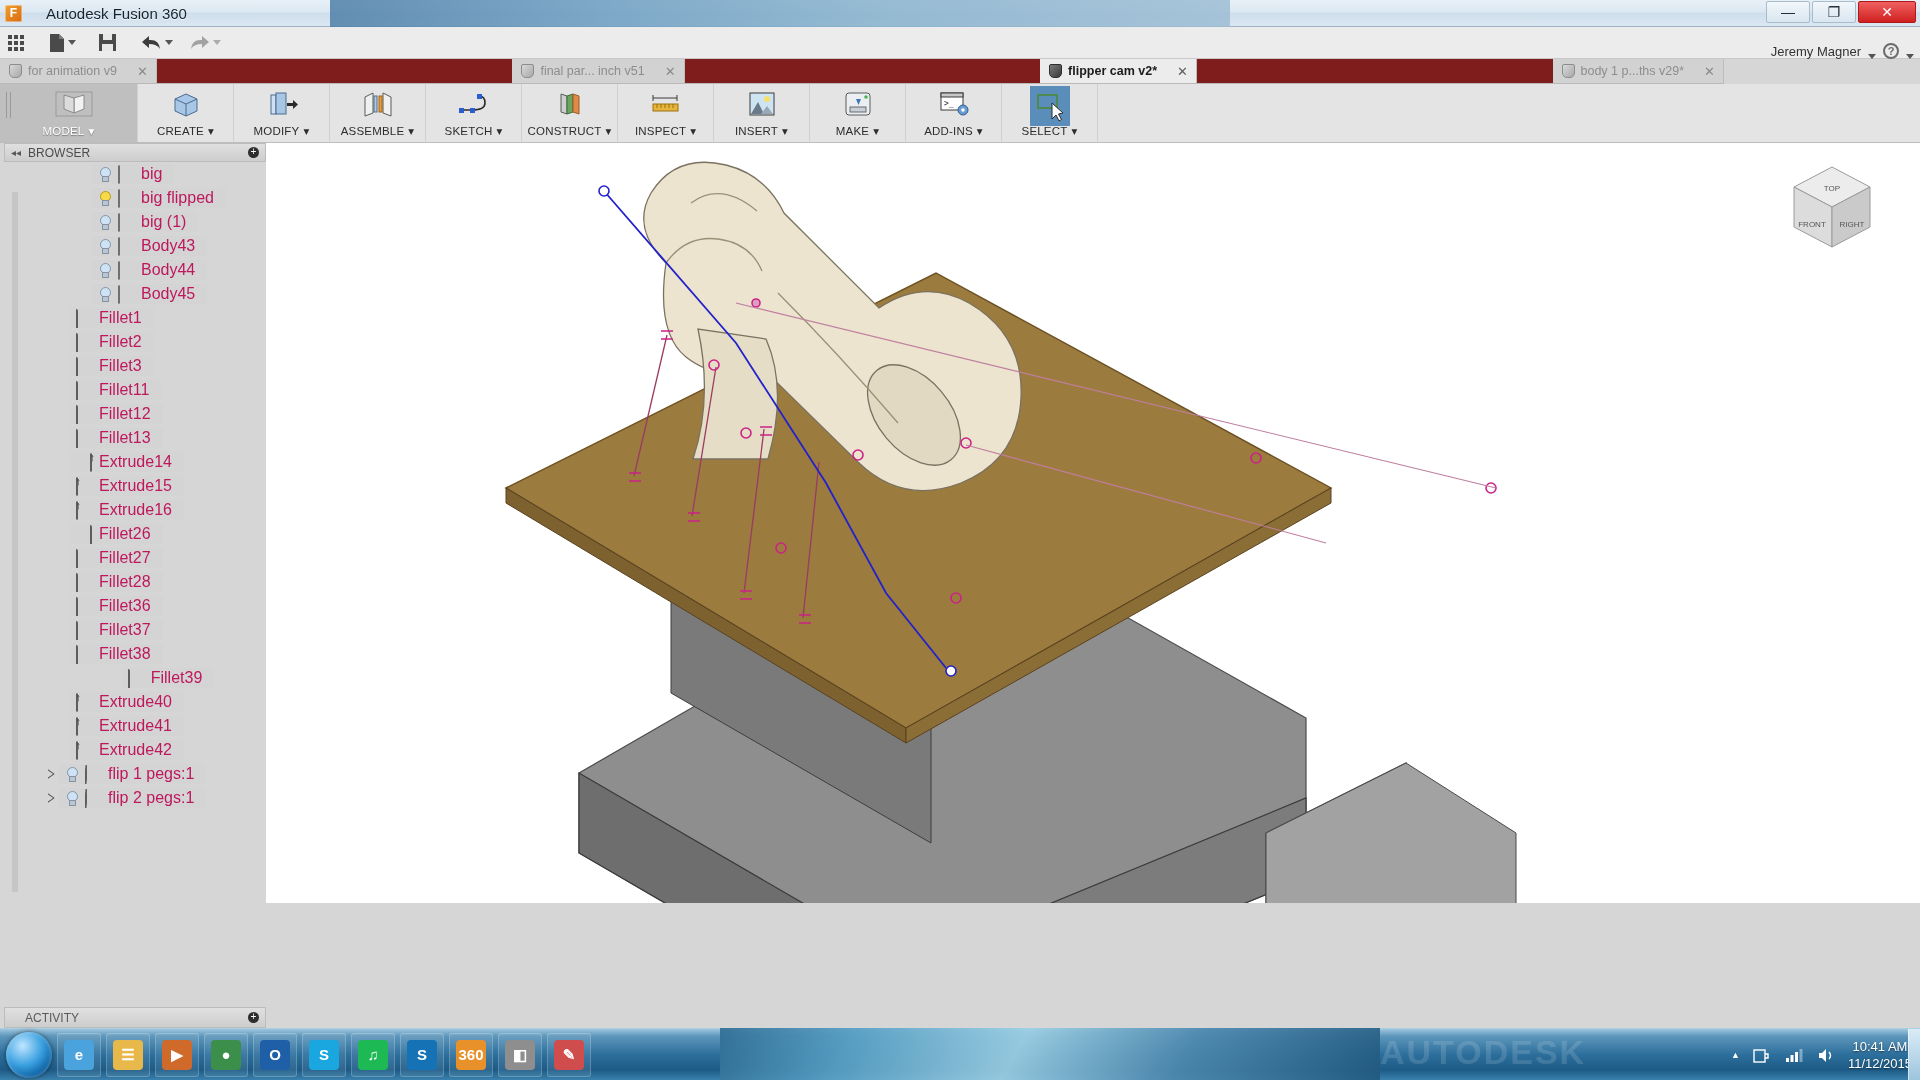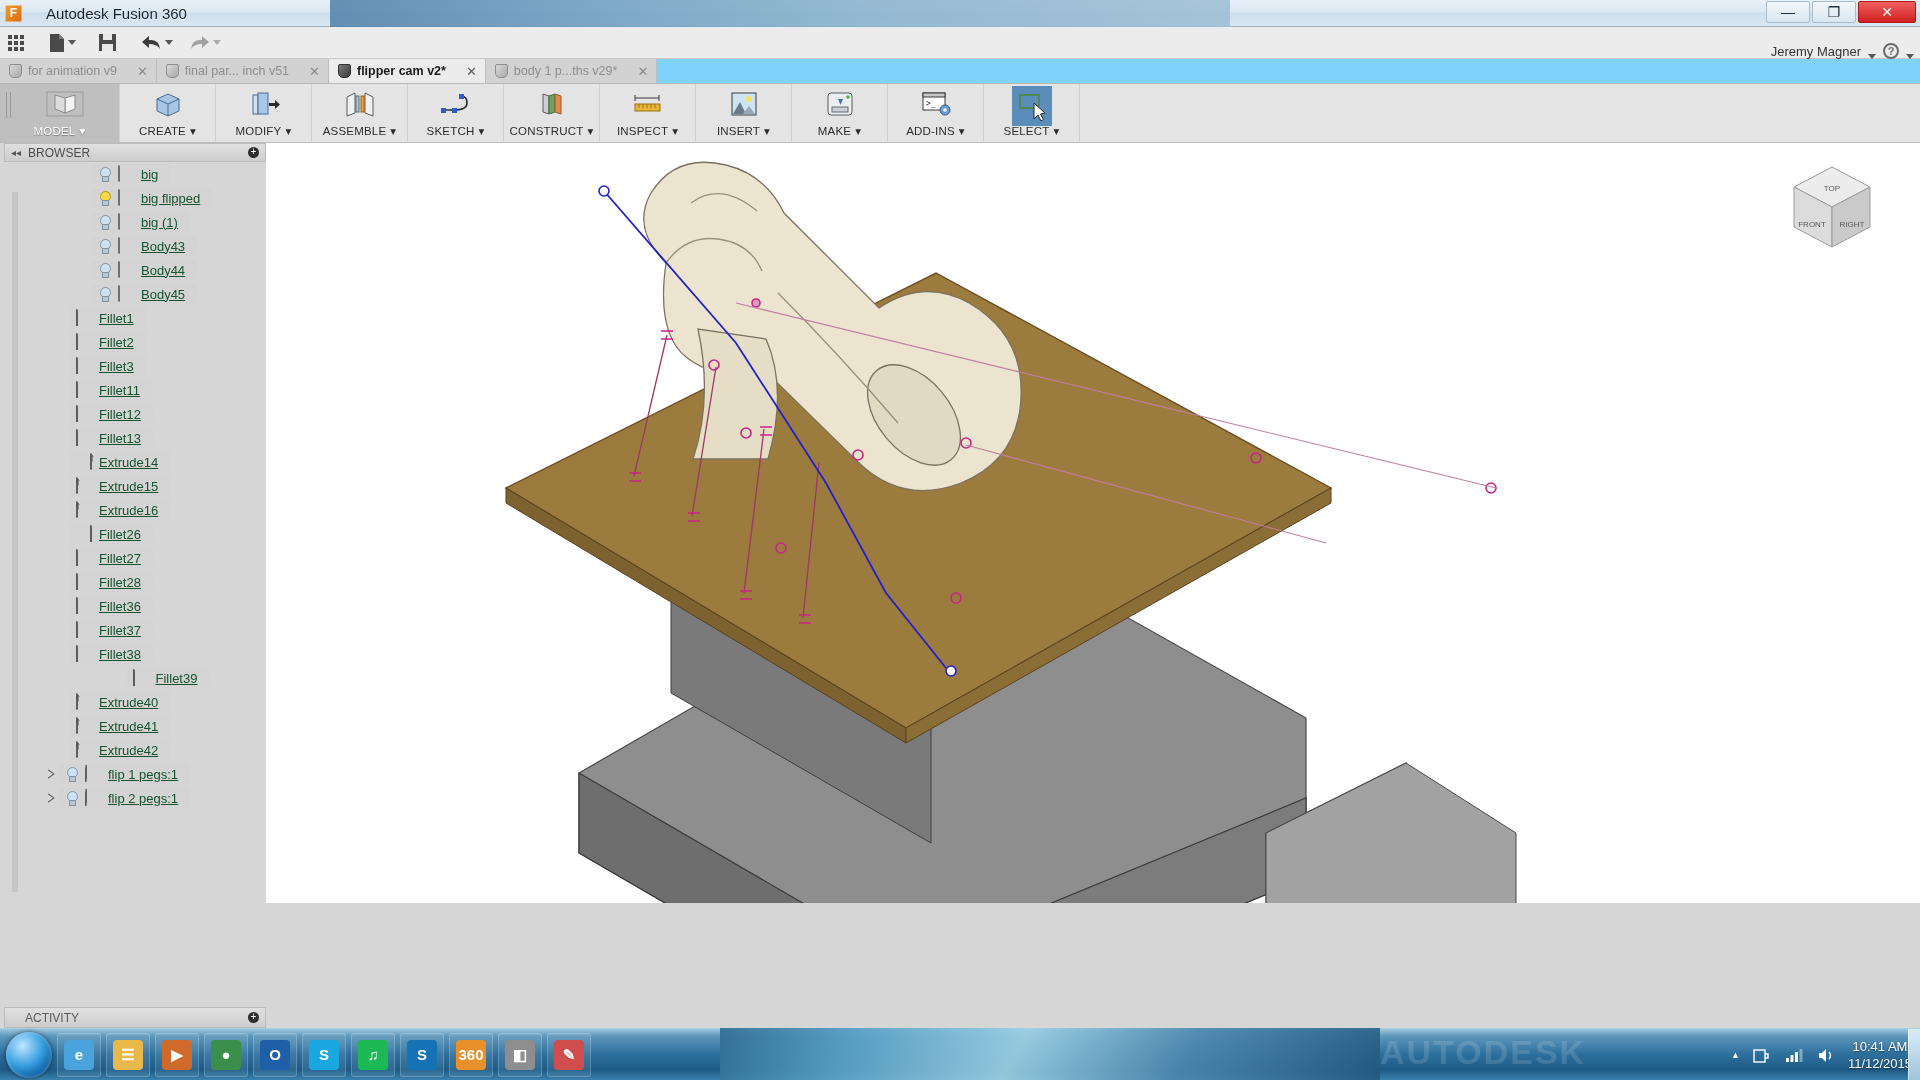--- a/index.html
+++ b/index.html
@@ -68,23 +68,24 @@
     display: flex; align-items: flex-end; gap: 7px;
     font-size: 13px; color: #333;
   }
   .help-circle {
     width: 16px; height: 16px; border-radius: 50%; border: 2px solid #6b6b6b;
     color: #6b6b6b; font-size: 11px; font-weight: bold; text-align: center; line-height: 13px;
   }
 
   
   .doctabs {
-    position: absolute; top: 59px; left: 0; width: 1920px; height: 25px;
-    background: #7dd3fc; display: flex; align-items: flex-end;
+    position: absolute; top: 59px; left: 0; width: 1724px; height: 25px;
+    background: #7f1d1d; display: flex; align-items: flex-end;
     border-bottom: 1px solid #b9b9b9;
+    justify-content: space-between;
   }
   .doctab {
     height: 24px; display: flex; align-items: center; gap: 6px;
     padding: 0 8px 0 9px; font-size: 12.5px; color: #8d8d8d;
     border-right: 1px solid #bdbdbd; background: #d2d2d2; min-width: 120px;
   }
   .doctab.active { background: #ececec; color: #1c1c1c; font-weight: bold; }
   .doctab .tab-x { margin-left: auto; color: #8a8a8a; font-size: 13px; padding-left: 14px; }
   .doctab.active .tab-x { color: #5c5c5c; font-weight: normal; }
   .doc-icon {
@@ -98,21 +99,21 @@
   .ribbon {
     position: absolute; top: 84px; left: 0; width: 1920px; height: 59px;
     background: #e4e4e4; border-bottom: 1px solid #bdbdbd;
     display: flex; align-items: stretch;
   }
   .rib-item {
     width: 96px; display: flex; flex-direction: column; align-items: center;
     justify-content: flex-start; padding-top: 5px;
     border-right: 1px solid #d0d0d0; position: relative;
   }
-  .rib-item.workspace { width: 120px; background: #bfbfbf; }
+  .rib-item.workspace { width: 138px; background: #bfbfbf; }
   .rib-item.selected-tool .tool-ico { background: #5b8dba; border-radius:2px; }
   .rib-label {
     position: absolute; bottom: 4px; font-size: 11.5px; color: #2d2d2d;
     letter-spacing: .2px; white-space: nowrap;
   }
   .rib-item.workspace .rib-label { color:#fff; text-shadow: 0 1px 1px #0006; }
   .rib-label .c { display:inline-block; margin-left:4px; }
   .tool-ico { width: 34px; height: 30px; position: relative; }
   .grip { position:absolute; left:6px; top:8px; width:5px; height:26px;
           border-left:1px solid #999; border-right:1px solid #999; }
@@ -124,21 +125,21 @@
     border: 1px solid #bcbcbc;
     display: flex; align-items: center; gap: 7px; padding: 0 6px;
     font-size: 12px; color: #4c4c4c;
   }
   .browser-head .dot {
     margin-left: auto; width: 11px; height: 11px; border-radius: 50%;
     background: #2e2e2e; color: #fff; font-size: 10px; line-height: 10px; text-align: center;
   }
   .browser-tree {
     position: absolute; top: 162px; left: 4px; width: 262px; height: 848px;
-    overflow: hidden; font-size: 13px; color: #14532d; text-decoration: underline;
+    overflow: hidden; font-size: 16px; color: #be185d;
   }
   .tree-rail {
     position:absolute; left:8px; top:30px; width:6px; height:700px;
     background:#c6c6c6;
   }
   .tree-row {
     height: 24px; display: flex; align-items: center; gap: 6px;
     padding-left: 0; position: relative;
   }
   .tr-pill {

